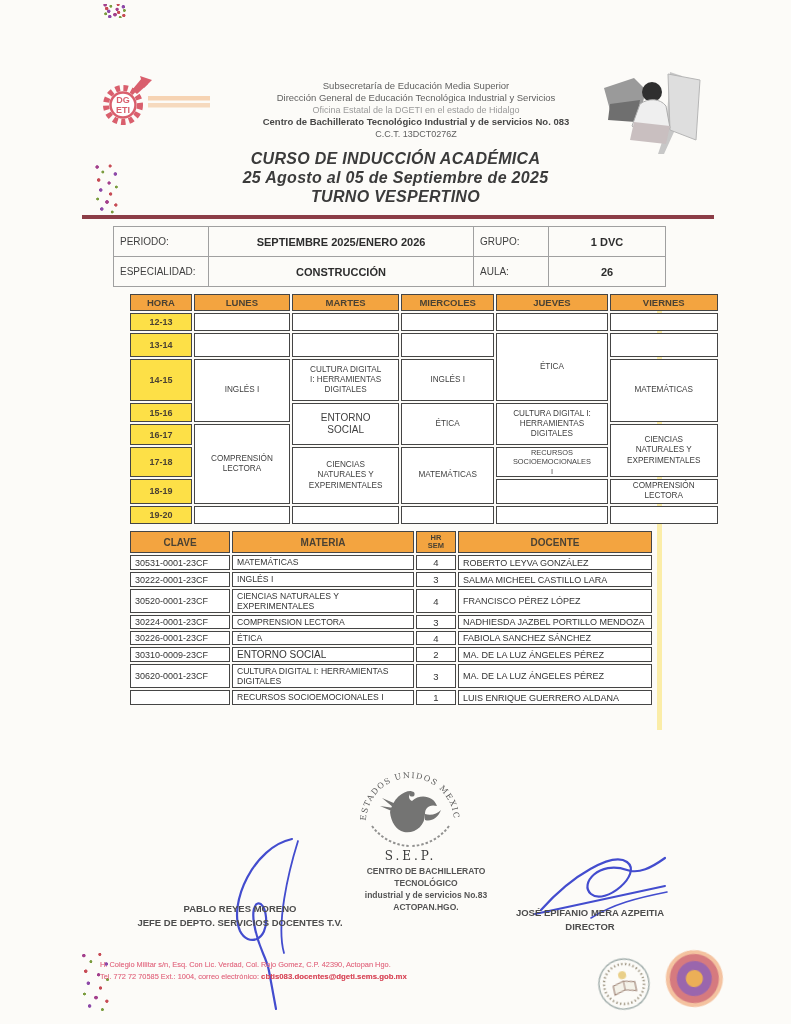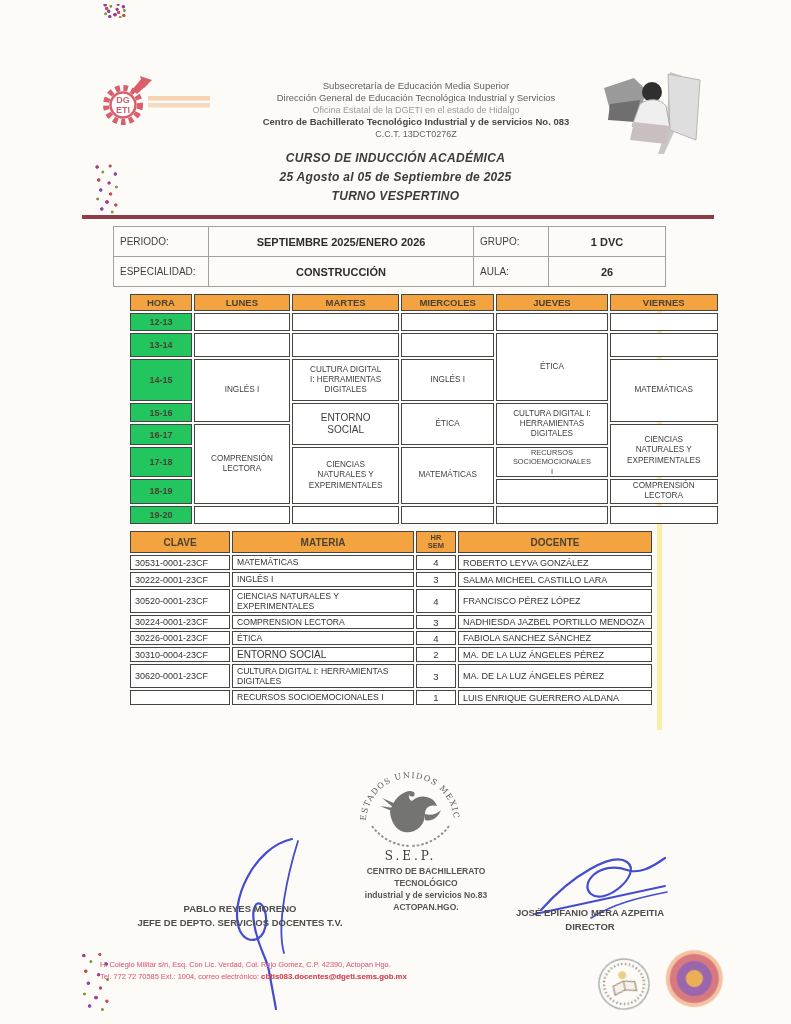--- a/index.html
+++ b/index.html
@@ -11,21 +11,21 @@
   .lh1{font-size:9.5px;color:#5f5f5f;line-height:12px;}
   .lh2{font-size:9.5px;color:#5f5f5f;line-height:12px;}
   .lh3{font-size:9px;color:#9a9a9a;line-height:12px;}
   .lh4{font-size:9.5px;color:#474747;font-weight:bold;line-height:12px;}
   .lh5{font-size:9px;color:#5f5f5f;line-height:12px;}
   .logo-dgeti{position:absolute;left:96px;top:72px;}
   .flag-art{position:absolute;left:600px;top:70px;filter:blur(.3px);}
 
   
   .title{position:absolute;left:0;top:149px;width:791px;text-align:center;
-         font-weight:bold;font-style:italic;font-size:12px;color:#3b3b3b;
+         font-weight:bold;font-style:italic;font-size:16px;color:#3b3b3b;
          line-height:19px;letter-spacing:.3px;}
 
   
   .floral{background-image:
     radial-gradient(circle at 12% 6%,#a33f8c 1.4px,transparent 2.1px),
     radial-gradient(circle at 62% 4%,#c74b55 1.2px,transparent 1.9px),
     radial-gradient(circle at 34% 16%,#7a9c3e 1.1px,transparent 1.8px),
     radial-gradient(circle at 82% 20%,#8d49a8 1.4px,transparent 2.1px),
     radial-gradient(circle at 18% 32%,#c74b55 1.4px,transparent 2.1px),
     radial-gradient(circle at 58% 38%,#a33f8c 1.3px,transparent 2px),
@@ -50,21 +50,21 @@
   .info .val{text-align:center;font-weight:bold;font-size:11px;color:#2d2d2d;}
 
   
   .sched{position:absolute;left:128px;top:292px;border-collapse:separate;border-spacing:2px;table-layout:fixed;}
   .sched th,.sched td{border:1.5px solid #454545;padding:0 16px;text-align:center;vertical-align:middle;}
   .sched th{background:#F3A440;color:#4b4233;font-size:9.5px;font-weight:bold;}
   .sched .hora{background:#F3A440;color:#4b4233;font-size:9px;font-weight:bold;}
   .sched td.subj{font-size:8.2px;color:#3e3e3e;line-height:1.25;}
   .sched td.small{font-size:7.4px;}
   .sched td{background:#fff;}
-  .sched td.hora{background:#22c55e;}
+  .sched td.hora{background:#fde047;}
 
   
   .mats{position:absolute;left:128px;top:529px;border-collapse:separate;border-spacing:2px;table-layout:fixed;}
   .mats th,.mats td{border:1.5px solid #454545;padding:0 4px;vertical-align:middle;background:#fff;}
   .mats th{background:#F3A440;color:#4b4233;font-size:10px;font-weight:bold;text-align:center;}
   .mats th .hr2l{font-size:7.5px;line-height:8.5px;}
   .mats td{font-size:9px;color:#333;}
   .mats td.c-clave{text-align:left;}
   .mats td.c-mat{text-align:left;font-size:8.6px;line-height:1.2;}
   .mats td.c-hr{text-align:center;font-size:9.5px;}
@@ -276,21 +276,21 @@
       <td class="c-hr">3</td>
       <td class="c-doc">NADHIESDA JAZBEL PORTILLO MENDOZA</td>
     </tr>
     <tr style="height:14px">
       <td class="c-clave">30226-0001-23CF</td>
       <td class="c-mat">ÉTICA</td>
       <td class="c-hr">4</td>
       <td class="c-doc">FABIOLA SANCHEZ SÁNCHEZ</td>
     </tr>
     <tr style="height:15px">
-      <td class="c-clave">30310-0004-23CF</td>
+      <td class="c-clave">30310-0009-23CF</td>
       <td class="c-mat" style="font-size:10px">ENTORNO SOCIAL</td>
       <td class="c-hr">2</td>
       <td class="c-doc">MA. DE LA LUZ ÁNGELES PÉREZ</td>
     </tr>
     <tr style="height:24px">
       <td class="c-clave">30620-0001-23CF</td>
       <td class="c-mat">CULTURA DIGITAL I: HERRAMIENTAS DIGITALES</td>
       <td class="c-hr">3</td>
       <td class="c-doc">MA. DE LA LUZ ÁNGELES PÉREZ</td>
     </tr>

